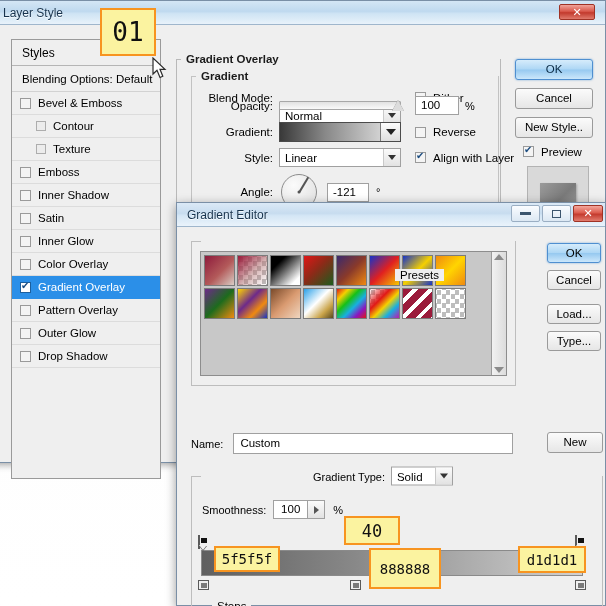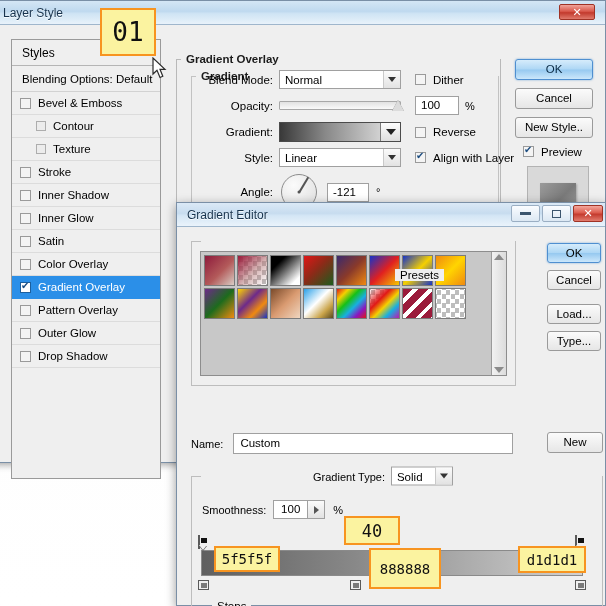--- a/index.html
+++ b/index.html
@@ -344,33 +344,33 @@
           <div class="style-row indent">
             <span class="cbx sm"></span>
             <span>Contour</span>
           </div>
           <div class="style-row indent">
             <span class="cbx sm"></span>
             <span>Texture</span>
           </div>
           <div class="style-row">
             <span class="cbx"></span>
-            <span>Stroke</span>
+            <span>Emboss</span>
           </div>
           <div class="style-row">
             <span class="cbx"></span>
             <span>Inner Shadow</span>
           </div>
           <div class="style-row">
             <span class="cbx"></span>
+            <span>Satin</span>
+          </div>
+          <div class="style-row">
+            <span class="cbx"></span>
             <span>Inner Glow</span>
-          </div>
-          <div class="style-row">
-            <span class="cbx"></span>
-            <span>Satin</span>
           </div>
           <div class="style-row">
             <span class="cbx"></span>
             <span>Color Overlay</span>
           </div>
           <div class="style-row selected">
             <span class="cbx checked"></span>
             <span>Gradient Overlay</span>
           </div>
           <div class="style-row">
@@ -390,21 +390,21 @@
 
     <div id="go-group">
       <div class="grp-outer"></div>
       <div class="grp-inner"></div>
     </div>
     <div class="grp-title" id="go-title">Gradient Overlay</div>
     <div class="grp-title" id="grad-sub-title">Gradient</div>
 
     <div class="frow" style="left:200px; top:44px;">
       <div class="flabel" style="width:82px;">Blend Mode:</div>
-      <div class="combo" style="width:122px; margin-left:6px;">
+      <div class="combo" style="width:122px; margin-left:6px;margin-top:36px;">
         <span class="cval">Normal</span>
         <span class="arrowbox">
             <i></i>
           </span>
       </div>
       <div class="chk-row" style="margin-left:14px;">
         <span class="cbx"></span>
         <span>Dither</span>
       </div>
     </div>

